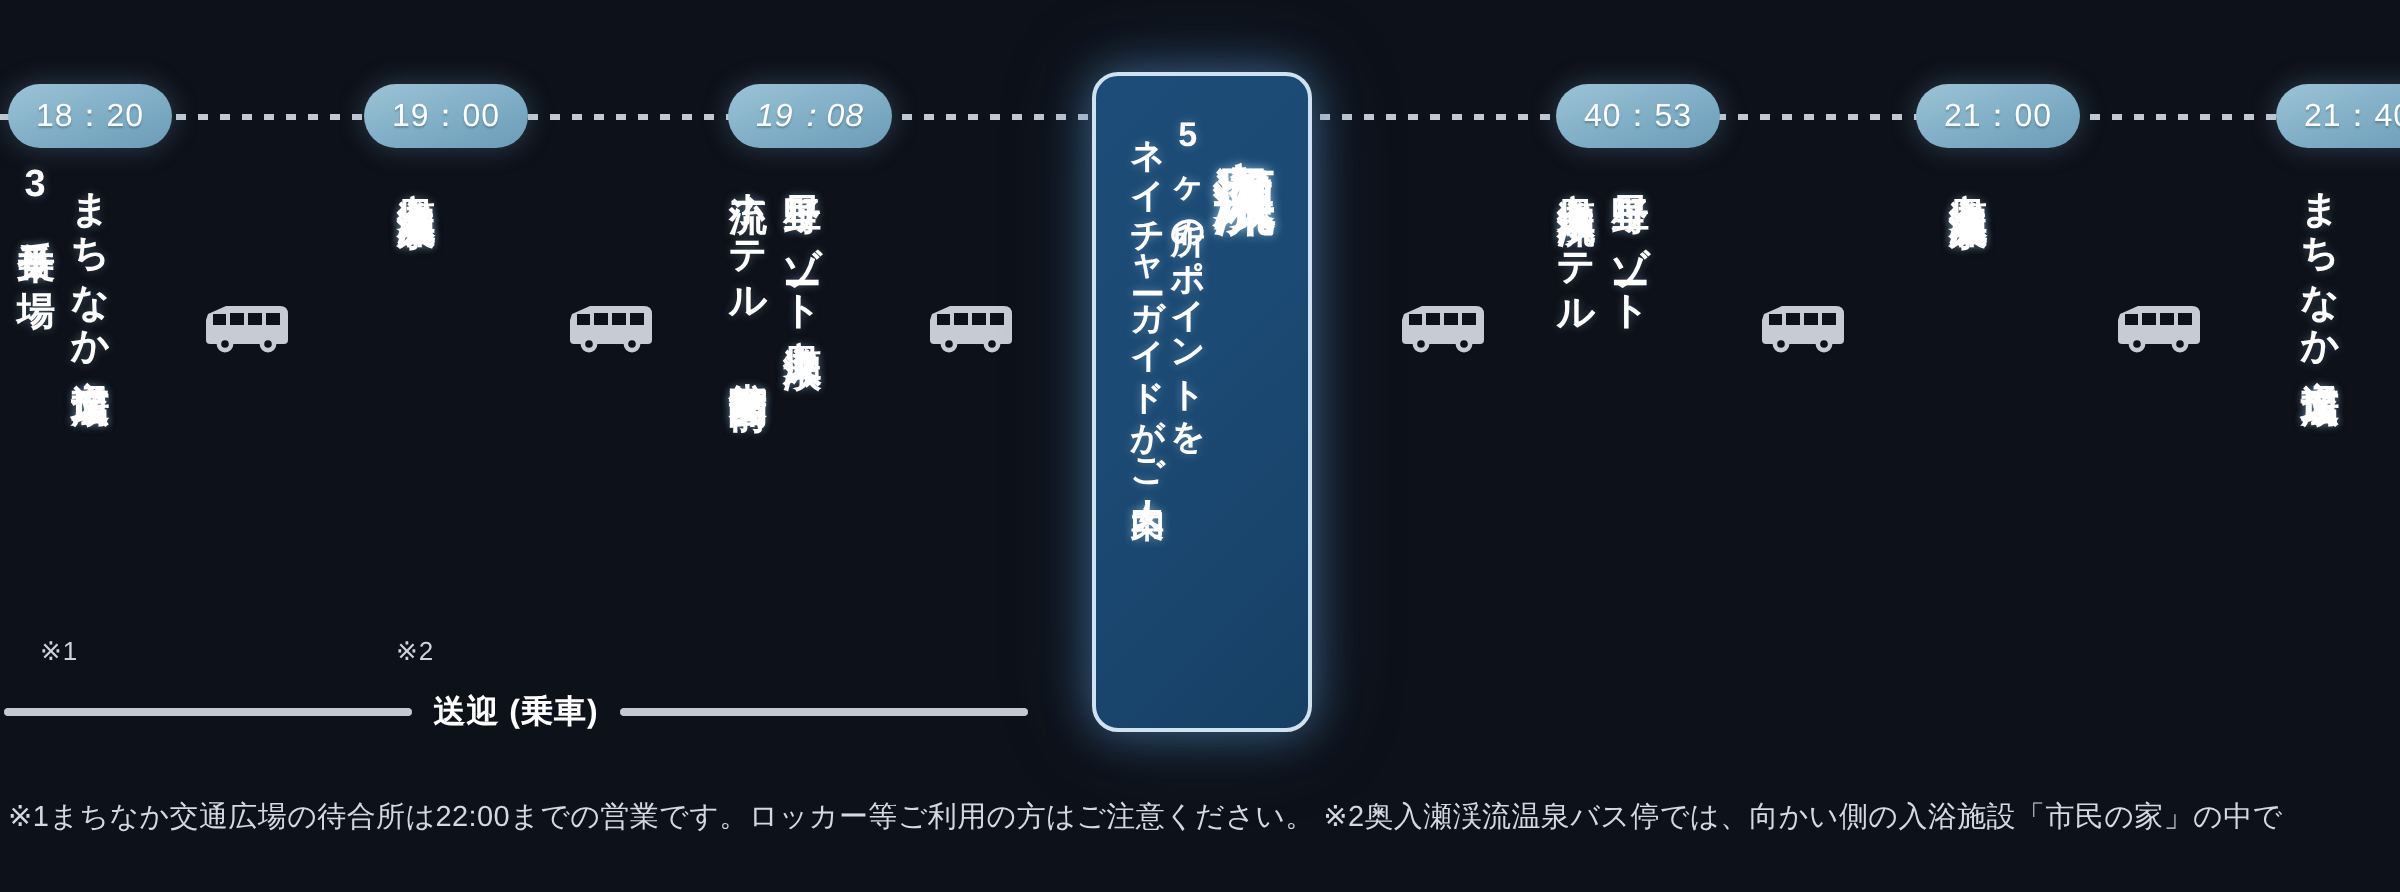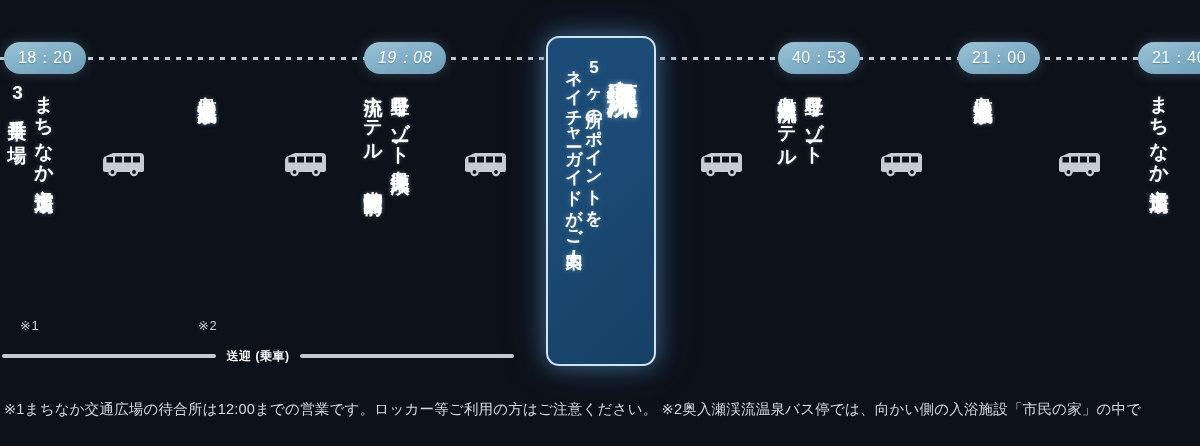--- a/index.html
+++ b/index.html
@@ -106,21 +106,21 @@
     gap: 11px;
   }
   .shuttle-bar .rule {
     height: 4px;
     background: #c4c9d1;
     border-radius: 2px;
     flex: 1 1 auto;
   }
   .shuttle-bar .shuttle-label {
     color: #ffffff;
-    font-size: 12px;
+    font-size: 16px;
     font-weight: bold;
     white-space: nowrap;
     letter-spacing: .5px;
     text-align: center;
   }
 
   
   #highlight-box {
     position: absolute;
     left: 546px;
@@ -201,20 +201,21 @@
       <rect x="15" y="6.5" width="7" height="6" fill="#0d1119"></rect>
       <rect x="24" y="6.5" width="7" height="6" fill="#0d1119"></rect>
       <rect x="33" y="6.5" width="7" height="6" fill="#0d1119"></rect>
       <circle cx="12.5" cy="22" r="4.2" fill="#c6cbd4"></circle>
       <circle cx="12.5" cy="22" r="1.9" fill="#0d1119"></circle>
       <circle cx="34" cy="22" r="4.2" fill="#c6cbd4"></circle>
       <circle cx="34" cy="22" r="1.9" fill="#0d1119"></circle>
     </svg>
   </div>
 
+  <div class="time-badge" style="left:182px;">19：00</div>
   <div class="station" style="left:196px;">
     <span class="vcol">奥入瀬渓流温泉</span>
   </div>
   <div class="note-marker" style="left:198px; top:318px;">※2</div>
 
   <div class="bus-icon" style="left:282px;">
     <svg viewBox="0 0 46 30" width="46" height="30" aria-hidden="true">
       <path d="M4 7 L13 3 L40 3 Q44 3 44 7 L44 20 Q44 22 42 22 L5 22 Q3 22 3 20 L3 10 Z" fill="#c6cbd4"></path>
       <rect x="6.5" y="7" width="6.5" height="5.5" fill="#0d1119"></rect>
       <rect x="15" y="6.5" width="7" height="6" fill="#0d1119"></rect>
@@ -316,14 +317,14 @@
   <div class="shuttle-bar" style="left:2px; width:512px;">
     <span class="rule"></span>
     <span class="shuttle-label">送迎 (乗車)</span>
     <span class="rule"></span>
   </div>
 
 
 </div>
 
 <div id="footnotes">
-  <div>※1まちなか交通広場の待合所は12:00までの営業です。ロッカー等ご利用の方はご注意ください。 ※2奥入瀬渓流温泉バス停では、向かい側の入浴施設「市民の家」の中で</div>
+  <div>※1まちなか交通広場の待合所は22:00までの営業です。ロッカー等ご利用の方はご注意ください。 ※2奥入瀬渓流温泉バス停では、向かい側の入浴施設「市民の家」の中で</div>
 </div>
 
 </body></html>

